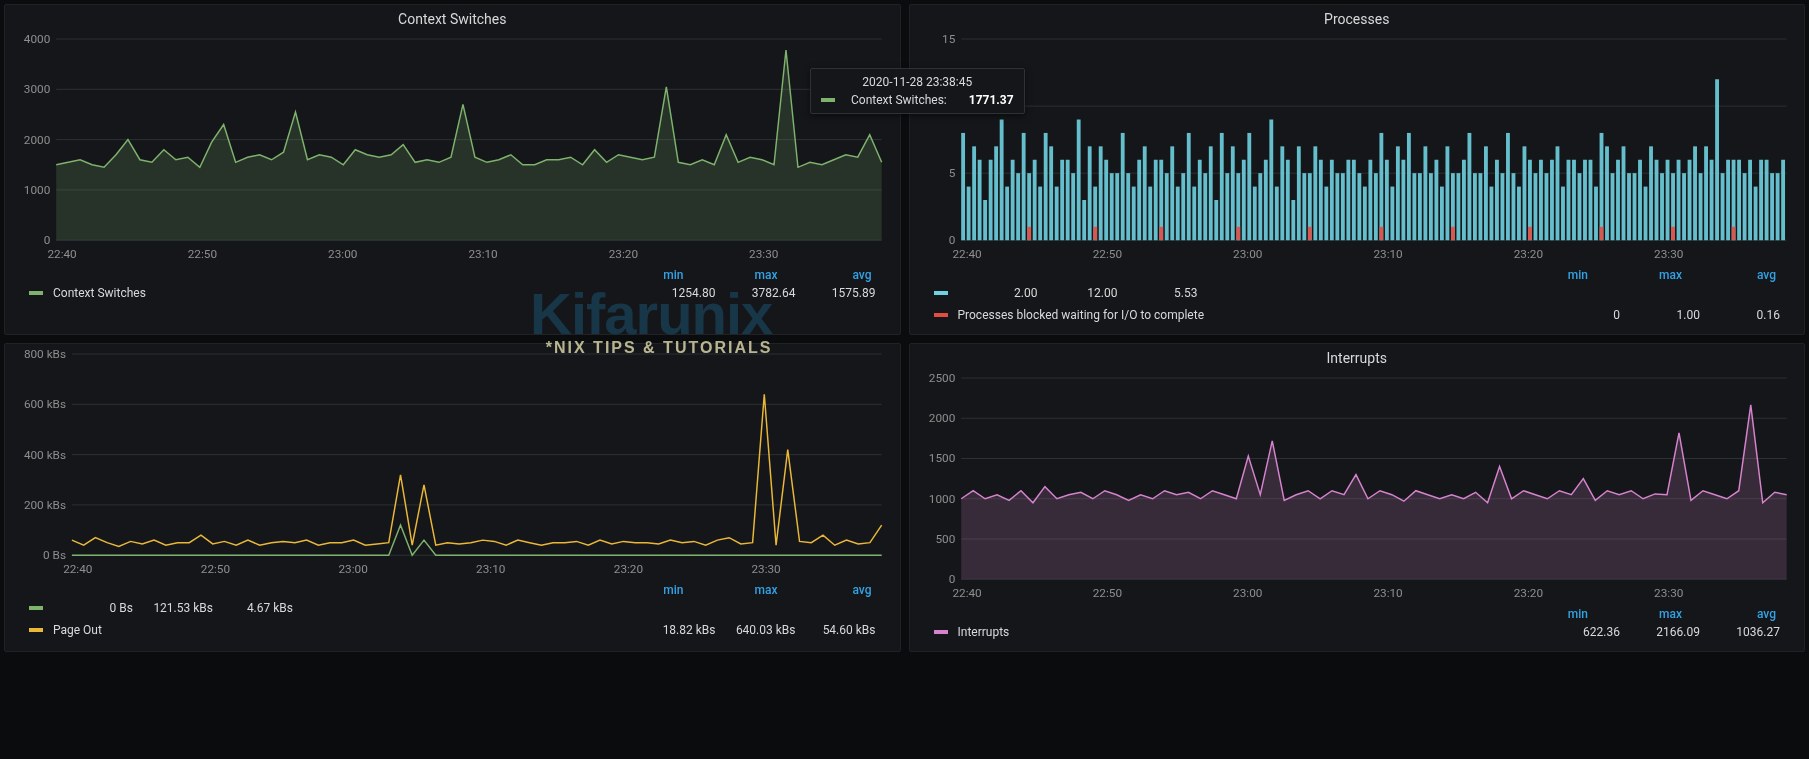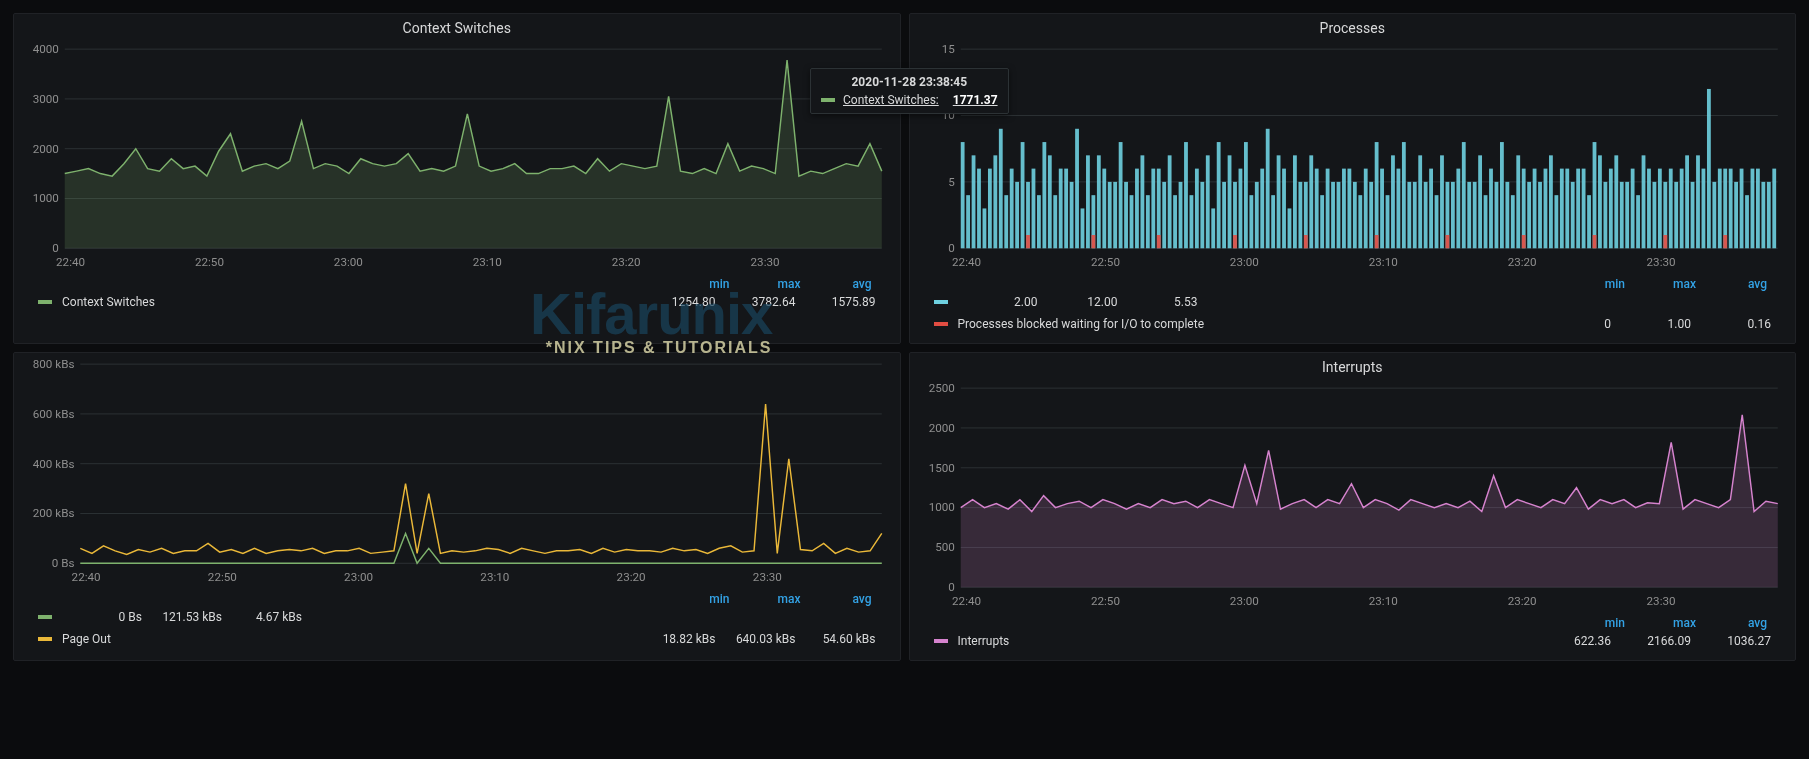--- a/index.html
+++ b/index.html
@@ -12,21 +12,21 @@
     width: 1809px;
     height: 759px;
     overflow: hidden;
     position: relative;
   }
   .grid {
     display: grid;
     grid-template-columns: 1fr 1fr;
     grid-template-rows: auto auto;
     gap: 8px;
-    padding: 13px;
+    padding: 4px;
     box-sizing: border-box;
   }
   .panel {
     background: #141619;
     border: 1px solid #202226;
     border-radius: 2px;
     display: flex;
     flex-direction: column;
   }
   .panel-title {
@@ -42,21 +42,21 @@
   }
   svg.chart { width: 100%; height: 100%; display: block; }
   .axis-text { fill: #8e8e8e; font-size: 12px; }
   .gridline { stroke: #2c3235; stroke-width: 1; }
   .legend-table {
     padding: 4px 24px 8px 24px;
   }
   .legend-header {
     display: flex;
     justify-content: flex-end;
-    gap: 9px;
+    gap: 32px;
     padding-right: 4px;
   }
   .legend-header span {
     color: #33a2e5;
     font-weight: 500;
     width: 62px;
     text-align: right;
     cursor: pointer;
   }
   .legend-row {
@@ -87,22 +87,22 @@
     left: 810px;
     top: 68px;
     background: #141619;
     border: 1px solid #2c3235;
     border-radius: 2px;
     padding: 6px 10px;
     font-size: 12px;
     color: #d8d9da;
     box-shadow: 0 2px 6px rgba(0,0,0,.5);
   }
-  .tooltip .ts { font-weight: 700; margin-bottom: 4px; text-align: center; }
-  .tooltip .row { display: flex; align-items: center; gap: 8px; text-decoration: underline; }
+  .tooltip .ts { font-weight: 400; margin-bottom: 4px; text-align: center; }
+  .tooltip .row { display: flex; align-items: center; gap: 16px; }
   .tooltip .swatch { width: 14px; height: 4px; background: #7eb26d; }
   .tooltip .val { font-weight: 700; color: #fff; margin-left: 6px; }
   .watermark {
     position: absolute;
     left: 530px;
     top: 280px;
     font-size: 58px;
     font-weight: 700;
     color: #19445d;
     opacity: .7;

